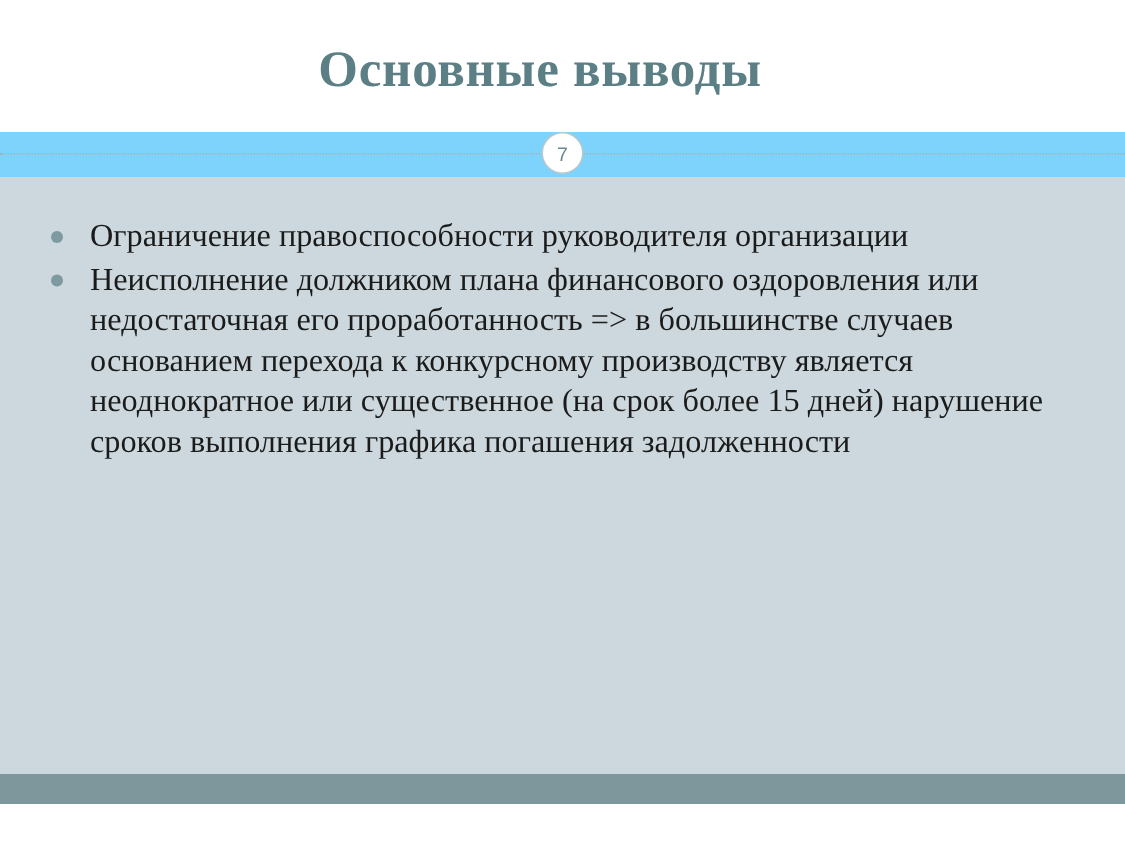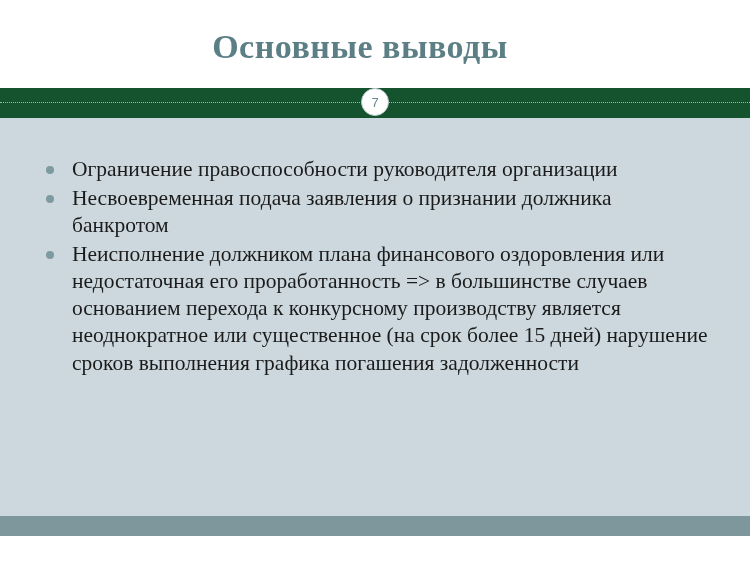--- a/index.html
+++ b/index.html
@@ -10,21 +10,21 @@
   body {
     width: 750px;
     height: 562px;
     font-family: "Liberation Serif", serif;
     overflow: hidden;
   }
   .slide {
     position: relative;
     width: 750px;
     height: 562px;
-    background: #14532d;
+    background: #7dd3fc;
     box-sizing: border-box;
   }
   
   .title-area {
     position: absolute;
     left: 0;
     top: 0;
     width: 750px;
     height: 88px;
     background: #ffffff;
@@ -77,21 +77,21 @@
   
   .body-panel {
     position: absolute;
     left: 0;
     top: 118px;
     width: 750px;
     height: 398px;
     background: #ccd8dd;
   }
   .bullets {
-    margin: 12px;
+    margin: 0;
     padding: 26px 28px 0 26px;
     list-style: none;
   }
   .bullet-item {
     position: relative;
     padding-left: 34px;
     margin-bottom: 2px;
     font-size: 21.5px;
     line-height: 1.26;
     color: #1b1b1b;
@@ -139,24 +139,20 @@
   </div>
 
   <div class="body-panel">
     <ul class="bullets">
       <li class="bullet-item">
         <span class="bullet-dot"></span>
         <span>Ограничение правоспособности руководителя организации</span>
       </li>
       <li class="bullet-item">
         <span class="bullet-dot"></span>
-        <span>Несвоевременная подача заявления о признании должника банкротом</span>
-      </li>
-      <li class="bullet-item">
-        <span class="bullet-dot"></span>
         <span>Неисполнение должником плана финансового оздоровления или недостаточная его проработанность =&gt; в большинстве случаев основанием перехода к конкурсному производству является неоднократное или существенное (на срок более 15 дней) нарушение сроков выполнения графика погашения задолженности</span>
       </li>
     </ul>
   </div>
 
   <div class="bar-dark"></div>
   <div class="bar-light"></div>
 
 </div>
 

